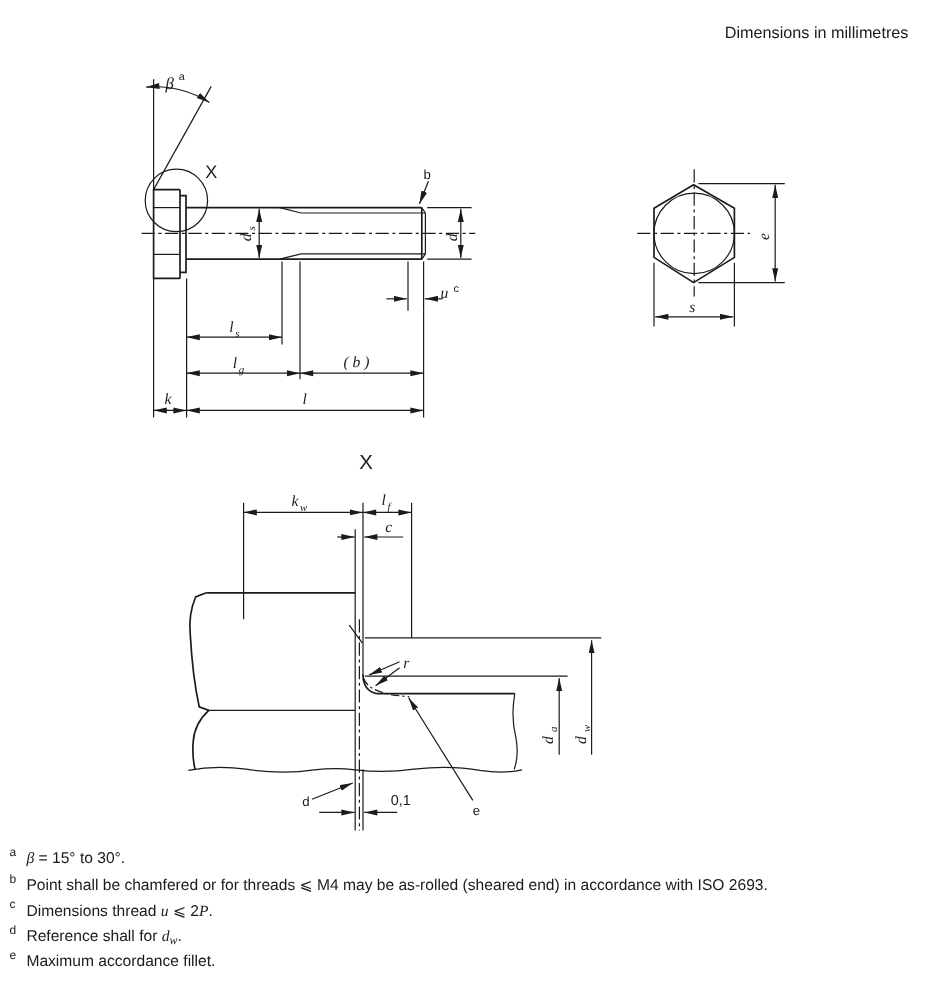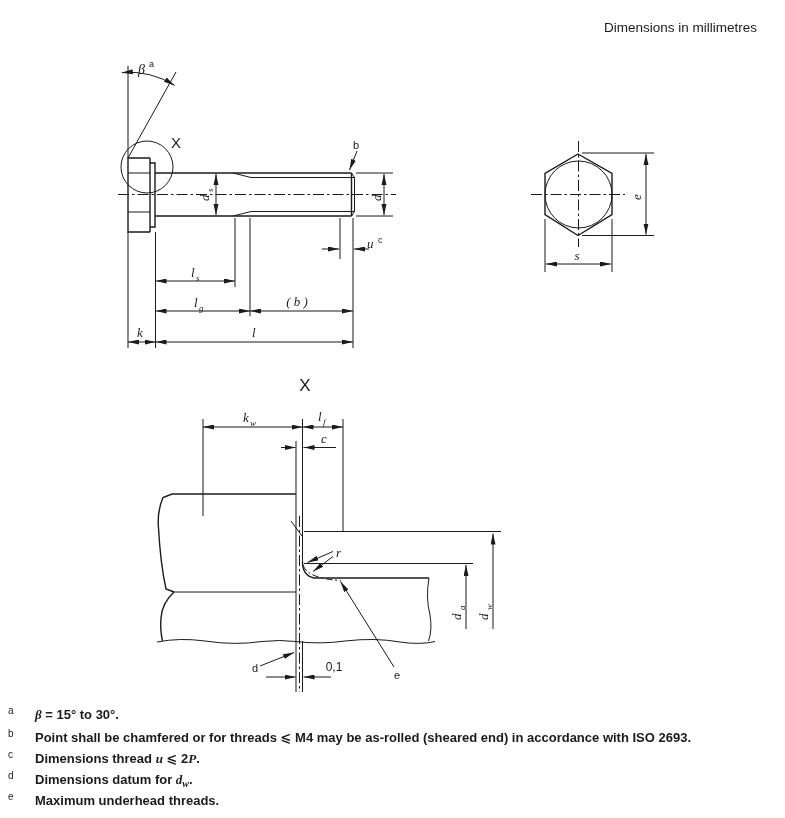--- a/index.html
+++ b/index.html
@@ -12,21 +12,21 @@
   .varsm{font-family:"Liberation Serif","DejaVu Serif",serif;font-style:italic;font-size:9px;}
   .plain{font-family:"Liberation Sans","DejaVu Sans",sans-serif;font-size:11px;}
   .xref{font-family:"Liberation Sans","DejaVu Sans",sans-serif;font-size:15px;}
   .xtitle{font-family:"Liberation Sans","DejaVu Sans",sans-serif;font-size:17px;}
   .num{font-family:"Liberation Sans","DejaVu Sans",sans-serif;font-size:12px;}
   .ln{stroke:#1b1b1b;stroke-width:1;fill:none;}
   .lnthk{stroke:#1b1b1b;stroke-width:1.4;fill:none;}
   .cl{stroke:#1b1b1b;stroke-width:1;fill:none;stroke-dasharray:11 3 2.5 3;}
   .fn-row{position:absolute;left:0;width:780px;font-size:13px;}
   .fn-marker{position:absolute;left:8px;top:-2px;font-size:10px;}
-  .fn-text{position:absolute;left:35px;top:0;white-space:nowrap;font-weight:bold;}
+  .fn-text{position:absolute;left:22px;top:0;white-space:nowrap;}
   .fn-var{font-family:"Liberation Serif","DejaVu Serif",serif;font-style:italic;}
   .fn-sub{font-family:"Liberation Serif","DejaVu Serif",serif;font-style:italic;font-size:10px;vertical-align:-3px;}
 </style>
 </head>
 <body>
 
 <div id="page">
 
   <div id="units-note">Dimensions in millimetres</div>
 
@@ -242,21 +242,21 @@
     <div class="fn-row" style="top:730px">
       <span class="fn-marker">b</span>
       <span class="fn-text"><span>Point shall be chamfered or for threads ⩽ M4 may be as-rolled (sheared end) in accordance with ISO 2693.</span><span class="fn-var"></span><span class="fn-sub"></span><span></span><span class="fn-var"></span><span></span></span>
     </div>
     <div class="fn-row" style="top:751px">
       <span class="fn-marker">c</span>
       <span class="fn-text"><span>Dimensions thread </span><span class="fn-var">u</span><span class="fn-sub"></span><span> ⩽ 2</span><span class="fn-var">P</span><span>.</span></span>
     </div>
     <div class="fn-row" style="top:772px">
       <span class="fn-marker">d</span>
-      <span class="fn-text"><span>Dimensions datum for </span><span class="fn-var">d</span><span class="fn-sub">w</span><span>.</span><span class="fn-var"></span><span></span></span>
+      <span class="fn-text"><span>Reference shall for </span><span class="fn-var">d</span><span class="fn-sub">w</span><span>.</span><span class="fn-var"></span><span></span></span>
     </div>
     <div class="fn-row" style="top:793px">
       <span class="fn-marker">e</span>
-      <span class="fn-text"><span>Maximum underhead threads.</span><span class="fn-var"></span><span class="fn-sub"></span><span></span><span class="fn-var"></span><span></span></span>
+      <span class="fn-text"><span>Maximum accordance fillet.</span><span class="fn-var"></span><span class="fn-sub"></span><span></span><span class="fn-var"></span><span></span></span>
     </div>
   </div>
 
 </div>
 
 </body></html>

